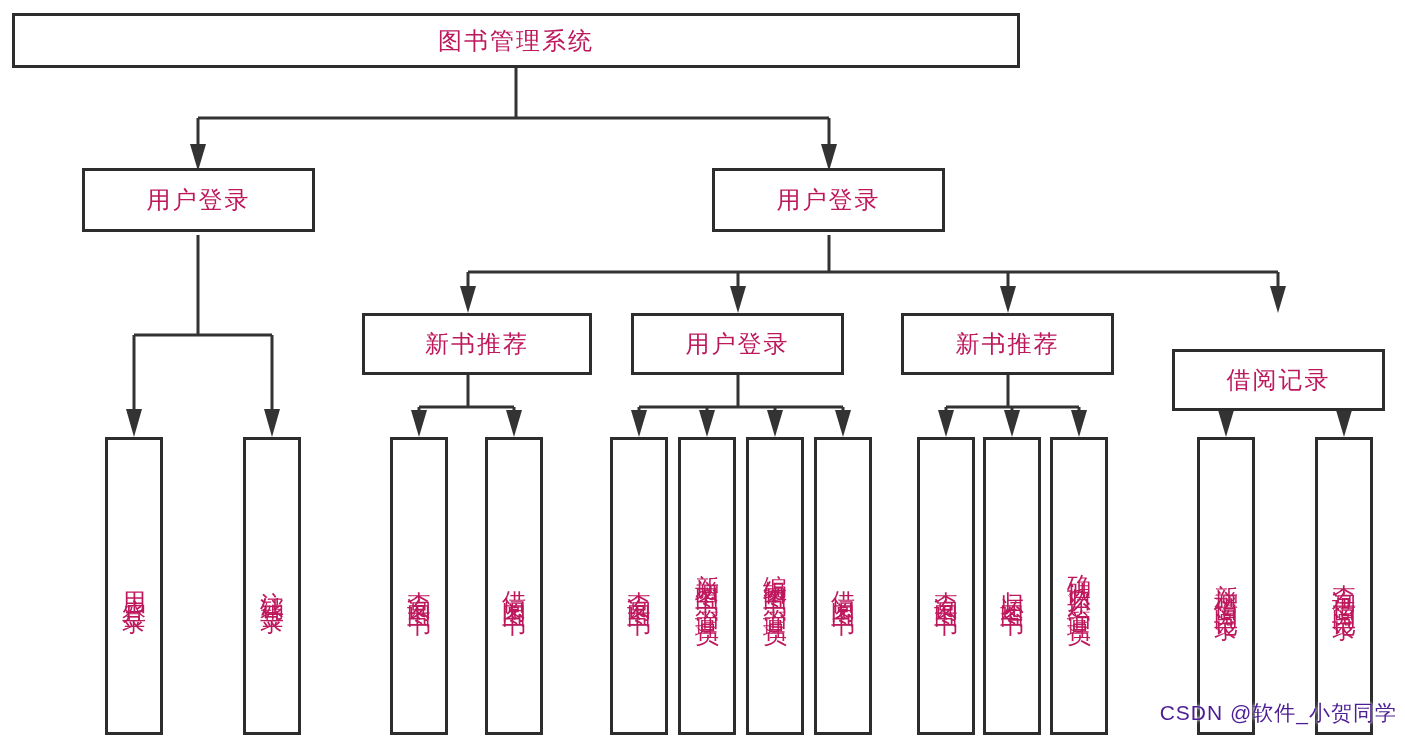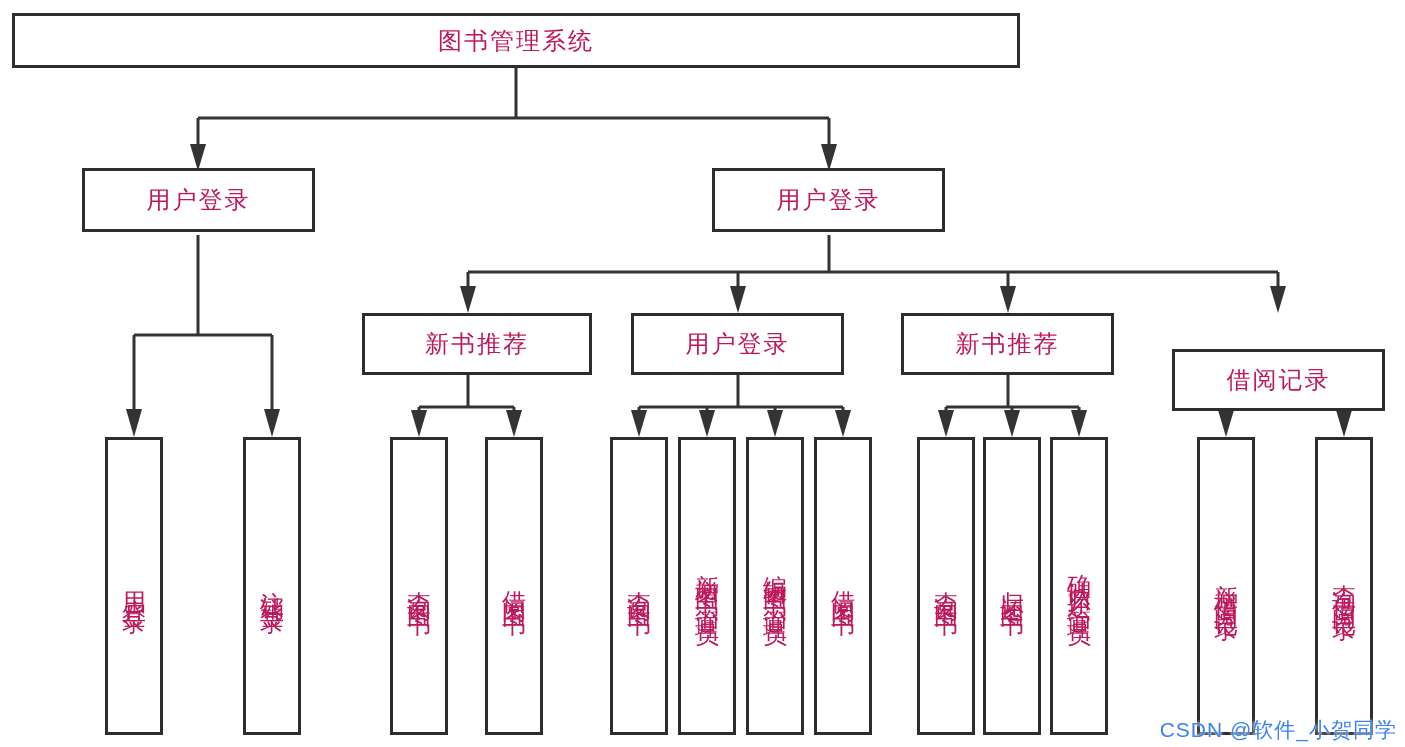--- a/index.html
+++ b/index.html
@@ -33,25 +33,25 @@
   .vbox {
     writing-mode: vertical-rl;
     text-orientation: mixed;
     letter-spacing: 7px;
     white-space: normal;
     line-height: 1;
   }
   .watermark {
     position: absolute;
     right: 8px;
-    bottom: 3px;
+    bottom: 20px;
     z-index: 3;
     font-size: 21px;
     letter-spacing: 1px;
-    color: #3b82f6;
+    color: #4c1d95;
     text-shadow: 0 0 2px #ffffff, 0 0 4px #ffffff;
     margin-top: 16px;
   }
 </style>
 </head>
 <body>
 
 <div class="canvas">
 
   <svg class="connectors" width="1405" height="747" viewBox="0 0 1405 747">

